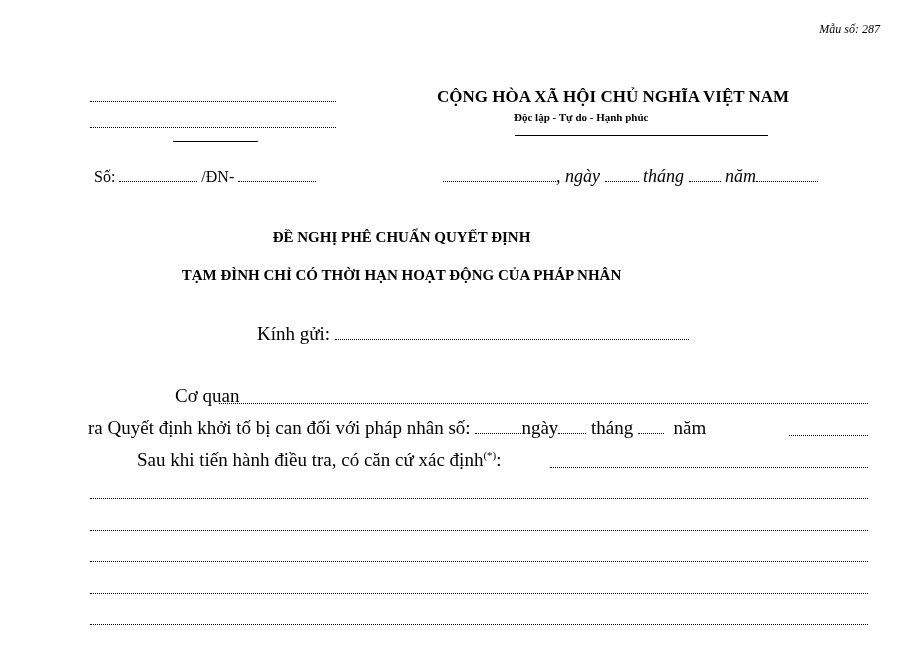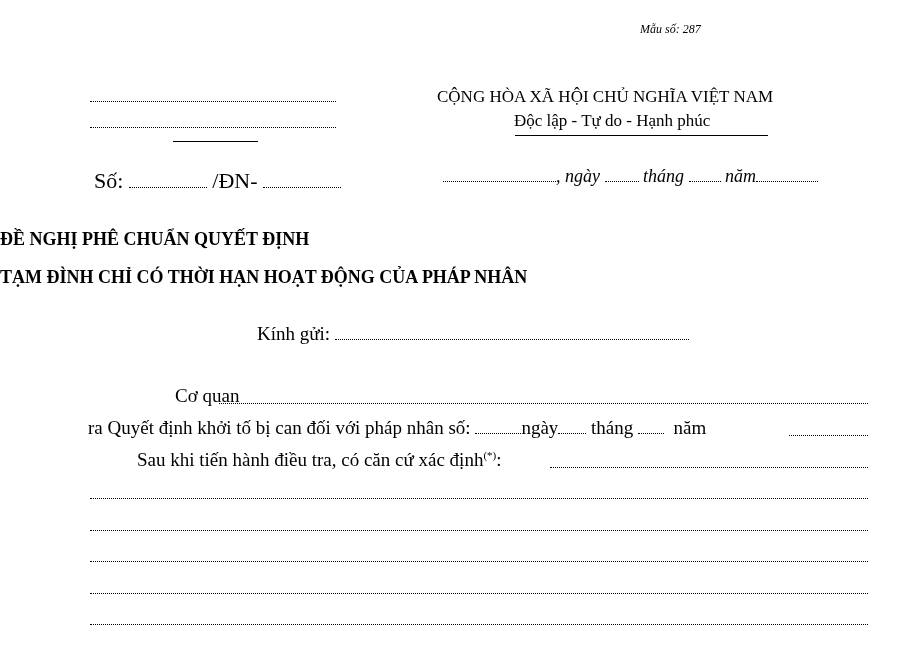--- a/index.html
+++ b/index.html
@@ -2,44 +2,44 @@
 <html><head>
   <meta charset="utf-8">
   <style>
     html, body { margin: 0; padding: 0; background: #ffffff; }
     body { width: 905px; height: 647px; position: relative; overflow: hidden;
            font-family: "Liberation Serif", "DejaVu Serif", serif; color: #000; }
     .abs { position: absolute; white-space: nowrap; }
     .dots { display: inline-block; border-bottom: 1px dotted #000; height: 1px; vertical-align: baseline; }
     .dotline { position: absolute; height: 0; border-bottom: 1px dotted #000; }
     .solid { position: absolute; height: 0; border-bottom: 1px solid #000; }
-    .form-meta { font-style: italic; font-size: 12px; text-align: left; line-height: 19px; }
-    .nation { font-weight: normal; font-size: 17px; text-align: right; }
-    .motto { font-weight: normal; font-size: 17px; }
-    .title { font-weight: bold; font-size: 18px; text-align: left; width: 803px; left: 0; }
+    .form-meta { font-style: italic; font-size: 12px; text-align: right; line-height: 19px; }
+    .nation { font-weight: bold; font-size: 17px; text-align: right; }
+    .motto { font-weight: bold; font-size: 11px; }
+    .title { font-weight: bold; font-size: 15px; text-align: center; width: 803px; left: 0; }
     .body-text { font-size: 19px; }
     .italic { font-style: italic; }
     sup { font-size: 11px; vertical-align: 7px; }
   </style>
 </head>
 <body>
 
 <div class="abs form-meta" style="left:640px; top:20px; width:240px;">
   <div>Mẫu số: 287</div>
 </div>
 
 <div class="dotline" style="left:90px; top:101px; width:246px;"></div>
 <div class="dotline" style="left:90px; top:127px; width:246px;"></div>
 <div class="solid" style="left:173px; top:141px; width:85px;"></div>
 
 <div class="abs nation" style="left:437px; top:87px;">CỘNG HÒA XÃ HỘI CHỦ NGHĨA VIỆT NAM</div>
 <div class="abs motto" style="left:514px; top:111px;">Độc lập - Tự do - Hạnh phúc</div>
 <div class="solid" style="left:515px; top:135px; width:253px;"></div>
 
-<div class="abs body-text" style="left:94px; top:168px; font-size:22px;">
+<div class="abs body-text" style="left:94px; top:168px; font-size:16px;">
   <span>Số:</span>
   <span class="dots" style="width:78px;"></span>
   <span>/ĐN-</span>
   <span class="dots" style="width:78px;"></span>
 </div>
 
 <div class="abs italic" style="left:443px; top:166px; font-size:18px;">
   <span class="dots" style="width:113px;"></span><span>, ngày</span>
   <span class="dots" style="width:34px;"></span>
   <span>tháng</span>

